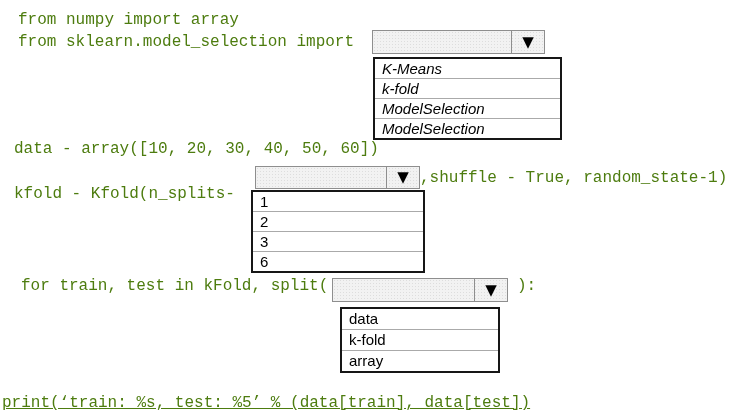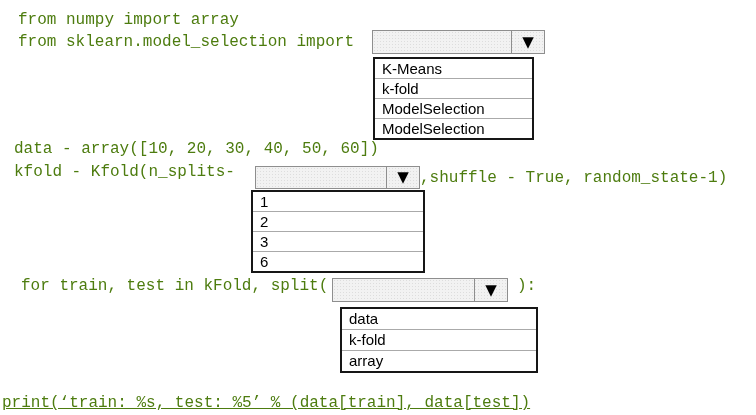--- a/index.html
+++ b/index.html
@@ -69,29 +69,29 @@
 
   <div class="code" style="left:18px; top:11px;">from numpy import array</div>
   <div class="code" style="left:18px; top:33px;">from sklearn.model_selection import</div>
 
   <div class="combo" style="left:372px; top:30px; width:173px; height:24px;">
     <div class="combo-field"></div>
     <div class="combo-btn">
       <span class="arrow-icon">▼</span>
     </div>
   </div>
-  <div class="list" style="left:373px; top:57px; width:161px;">
+  <div class="list" style="left:373px; top:57px; width:189px;font-style:italic;">
     <div class="opt">K-Means</div>
     <div class="opt">k-fold</div>
     <div class="opt">ModelSelection</div>
     <div class="opt">ModelSelection</div>
   </div>
 
   <div class="code" style="left:14px; top:140px;">data - array([10, 20, 30, 40, 50, 60])</div>
-  <div class="code" style="left:14px; top:163px;">kfold - Kfold(n_splits-</div>
+  <div class="code" style="left:14px; top:185px;">kfold - Kfold(n_splits-</div>
 
   <div class="combo" style="left:255px; top:166px; width:165px; height:23px;">
     <div class="combo-field"></div>
     <div class="combo-btn">
       <span class="arrow-icon">▼</span>
     </div>
   </div>
   <div class="code" style="left:420px; top:169px;">,shuffle - True, random_state-1)</div>
   <div class="list" style="left:251px; top:190px; width:174px;">
     <div class="opt">1</div>
@@ -102,21 +102,21 @@
 
   <div class="code" style="left:21px; top:277px;">for train, test in kFold, split(</div>
 
   <div class="combo" style="left:332px; top:278px; width:176px; height:24px;">
     <div class="combo-field"></div>
     <div class="combo-btn">
       <span class="arrow-icon">▼</span>
     </div>
   </div>
   <div class="code" style="left:517px; top:277px;">):</div>
-  <div class="list list-tall" style="left:340px; top:307px; width:198px;">
+  <div class="list list-tall" style="left:340px; top:307px; width:160px;">
     <div class="opt">data</div>
     <div class="opt">k-fold</div>
     <div class="opt">array</div>
   </div>
 
   <div class="code" style="left:2px; top:394px;text-decoration:underline;">print(‘train: %s, test: %5’ % (data[train], data[test])</div>
 
 </div>
 
 </body></html>

